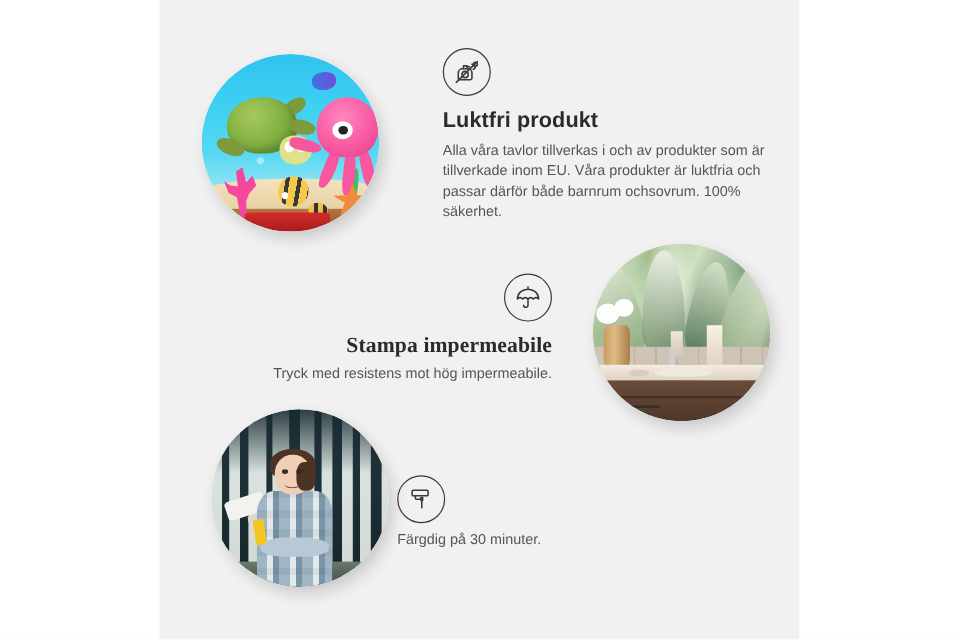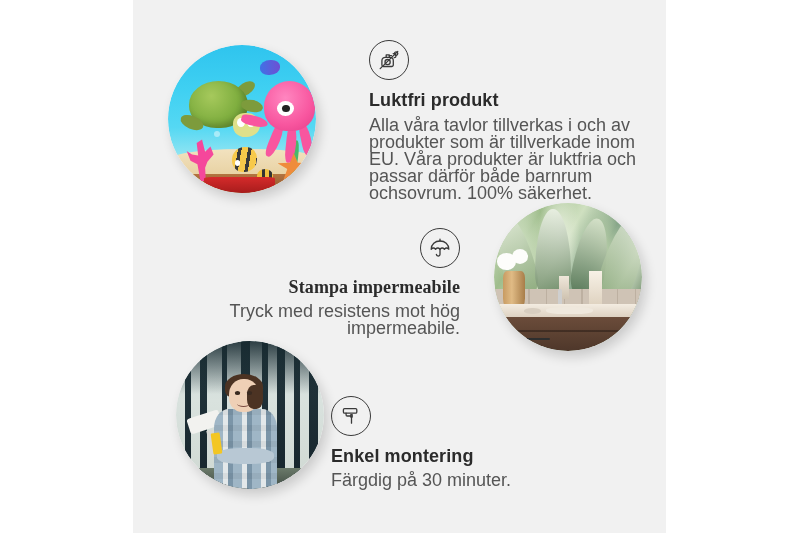--- a/index.html
+++ b/index.html
@@ -306,21 +306,21 @@
     box-sizing: border-box;
     display: flex; align-items: center; justify-content: center;
   }
   .feat-title {
     font-size: 18px;
     font-weight: bold;
     color: #2b2b2b;
     letter-spacing: .1px;
   }
   .feat-desc {
-    font-size: 18px;
+    font-size: 12px;
     line-height: 17px;
     color: #555555;
   }
 
   
   #feature-odorless {
     left: 329px; top: 40px; width: 300px;
     text-align: left;
     margin-left: 40px;
   }
@@ -471,17 +471,16 @@
     <div class="feat-icon">
       <svg width="26" height="26" viewBox="0 0 26 26" aria-hidden="true">
         <g fill="none" stroke="#3a3a3a" stroke-width="1.3" stroke-linecap="round" stroke-linejoin="round">
           <rect x="5.4" y="5.6" width="13.4" height="4.6" rx="1.2"></rect>
           <path d="M8.1 10.2v1.7a1.1 1.1 0 0 0 1.1 1.1h3.6"></path>
           <path d="M12.8 11.6h1.4v2.4h-1.4z"></path>
           <path d="M13.5 14v6.2"></path>
         </g>
       </svg>
     </div>
-    <div class="feat-title">Enkel montering</div>
     <div class="feat-desc">Färgdig på 30 minuter.</div>
   </div>
 
 </div>
 
 </body></html>

